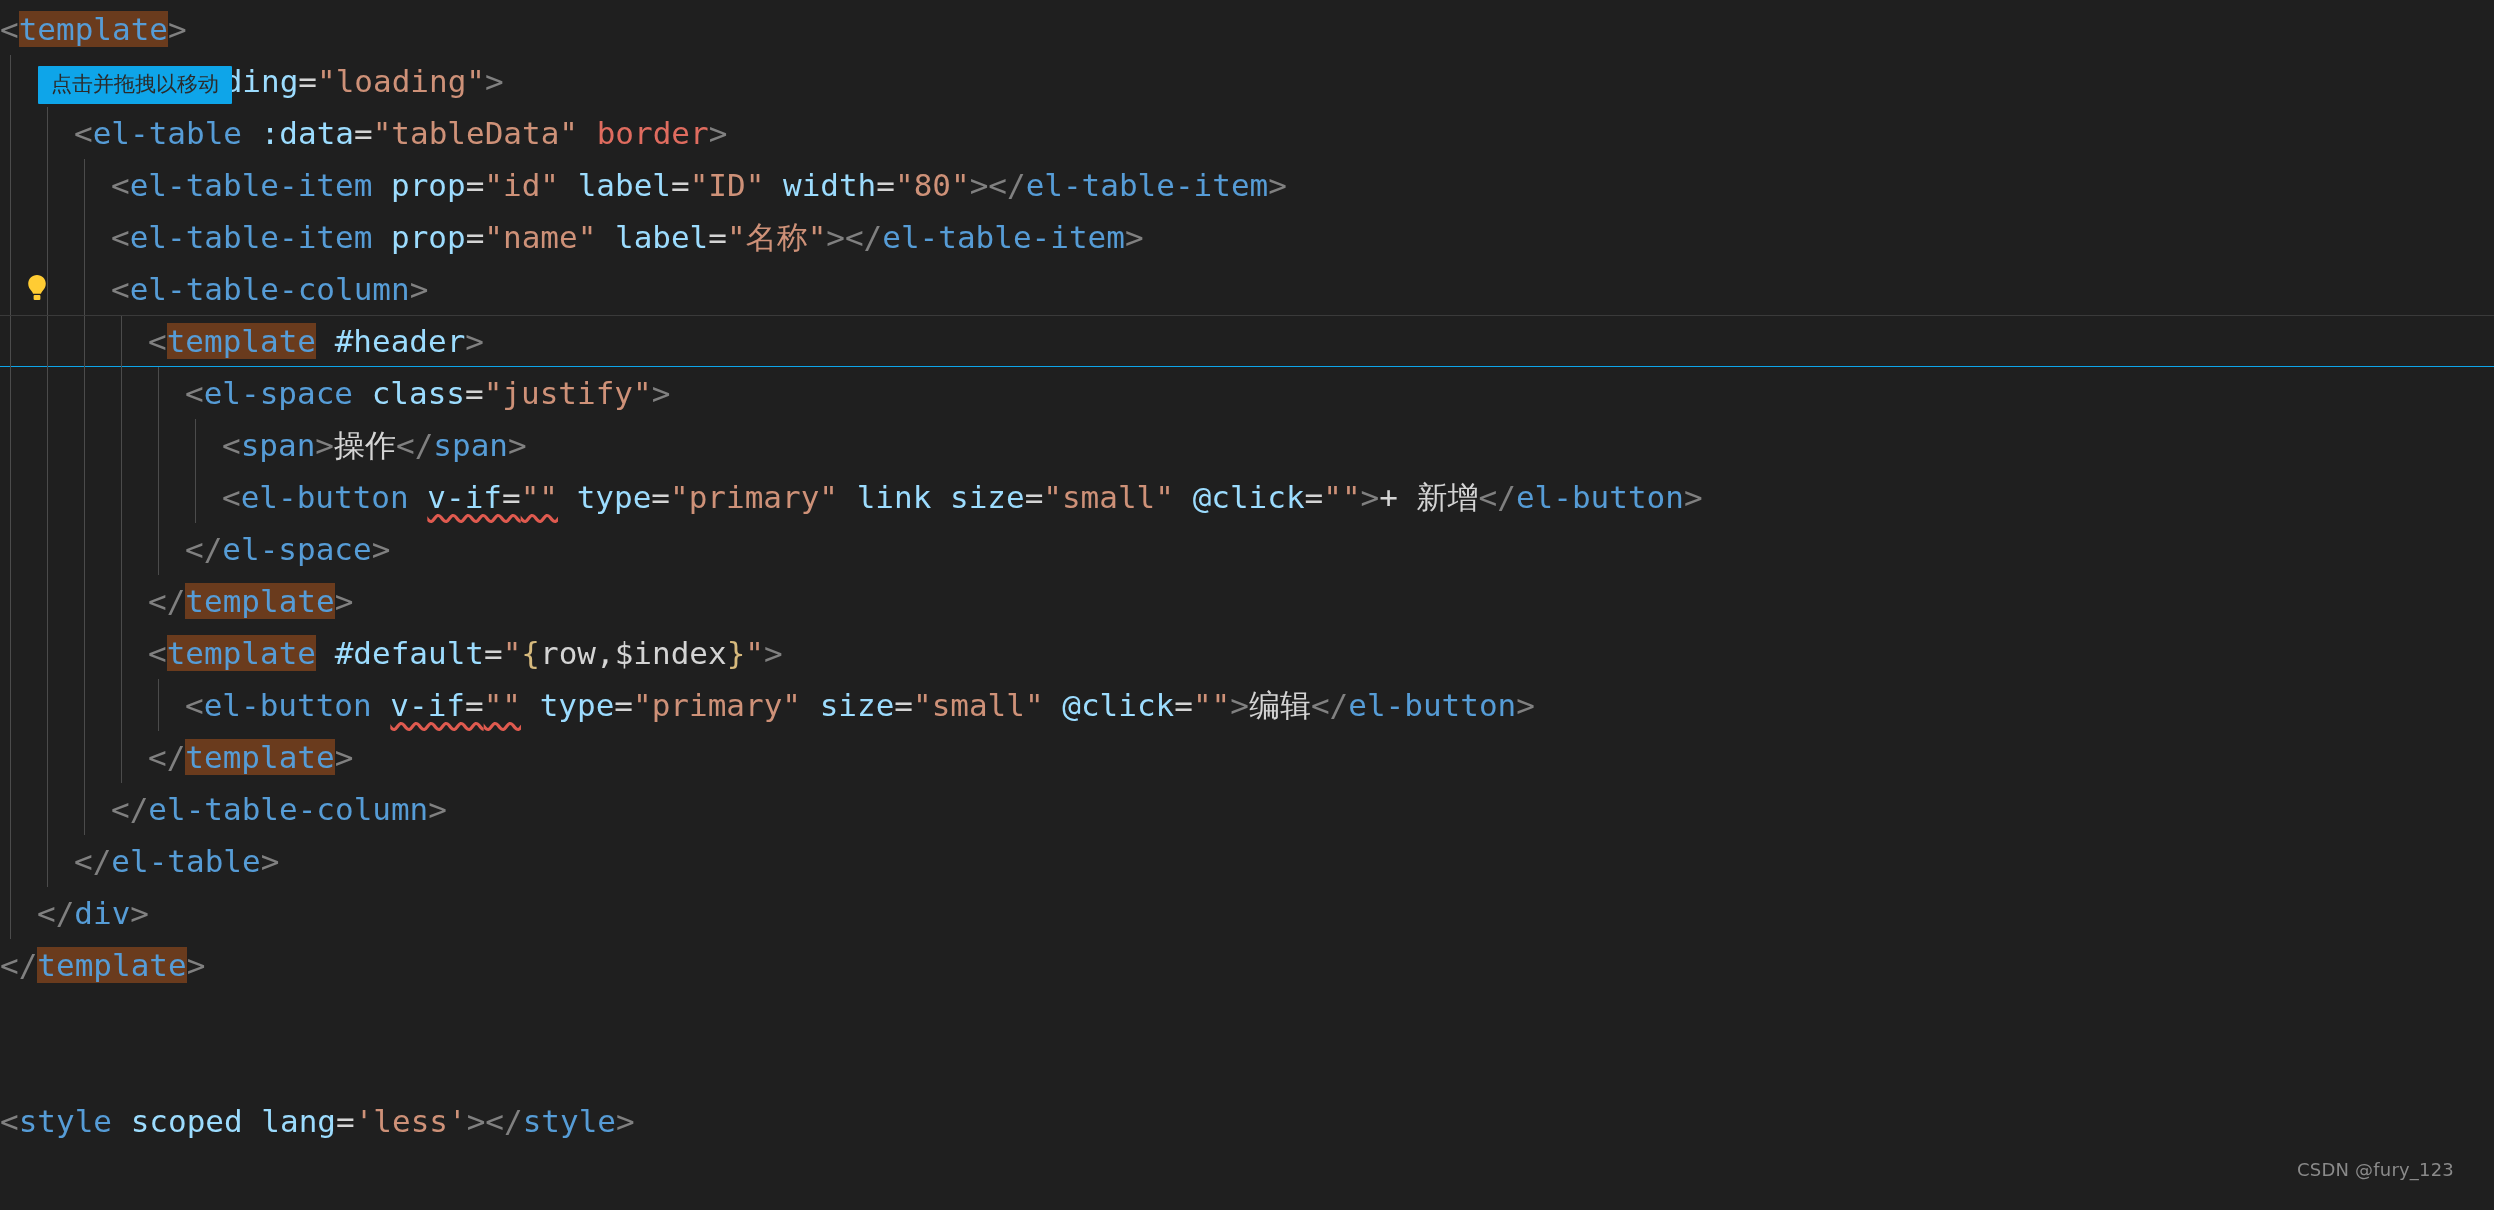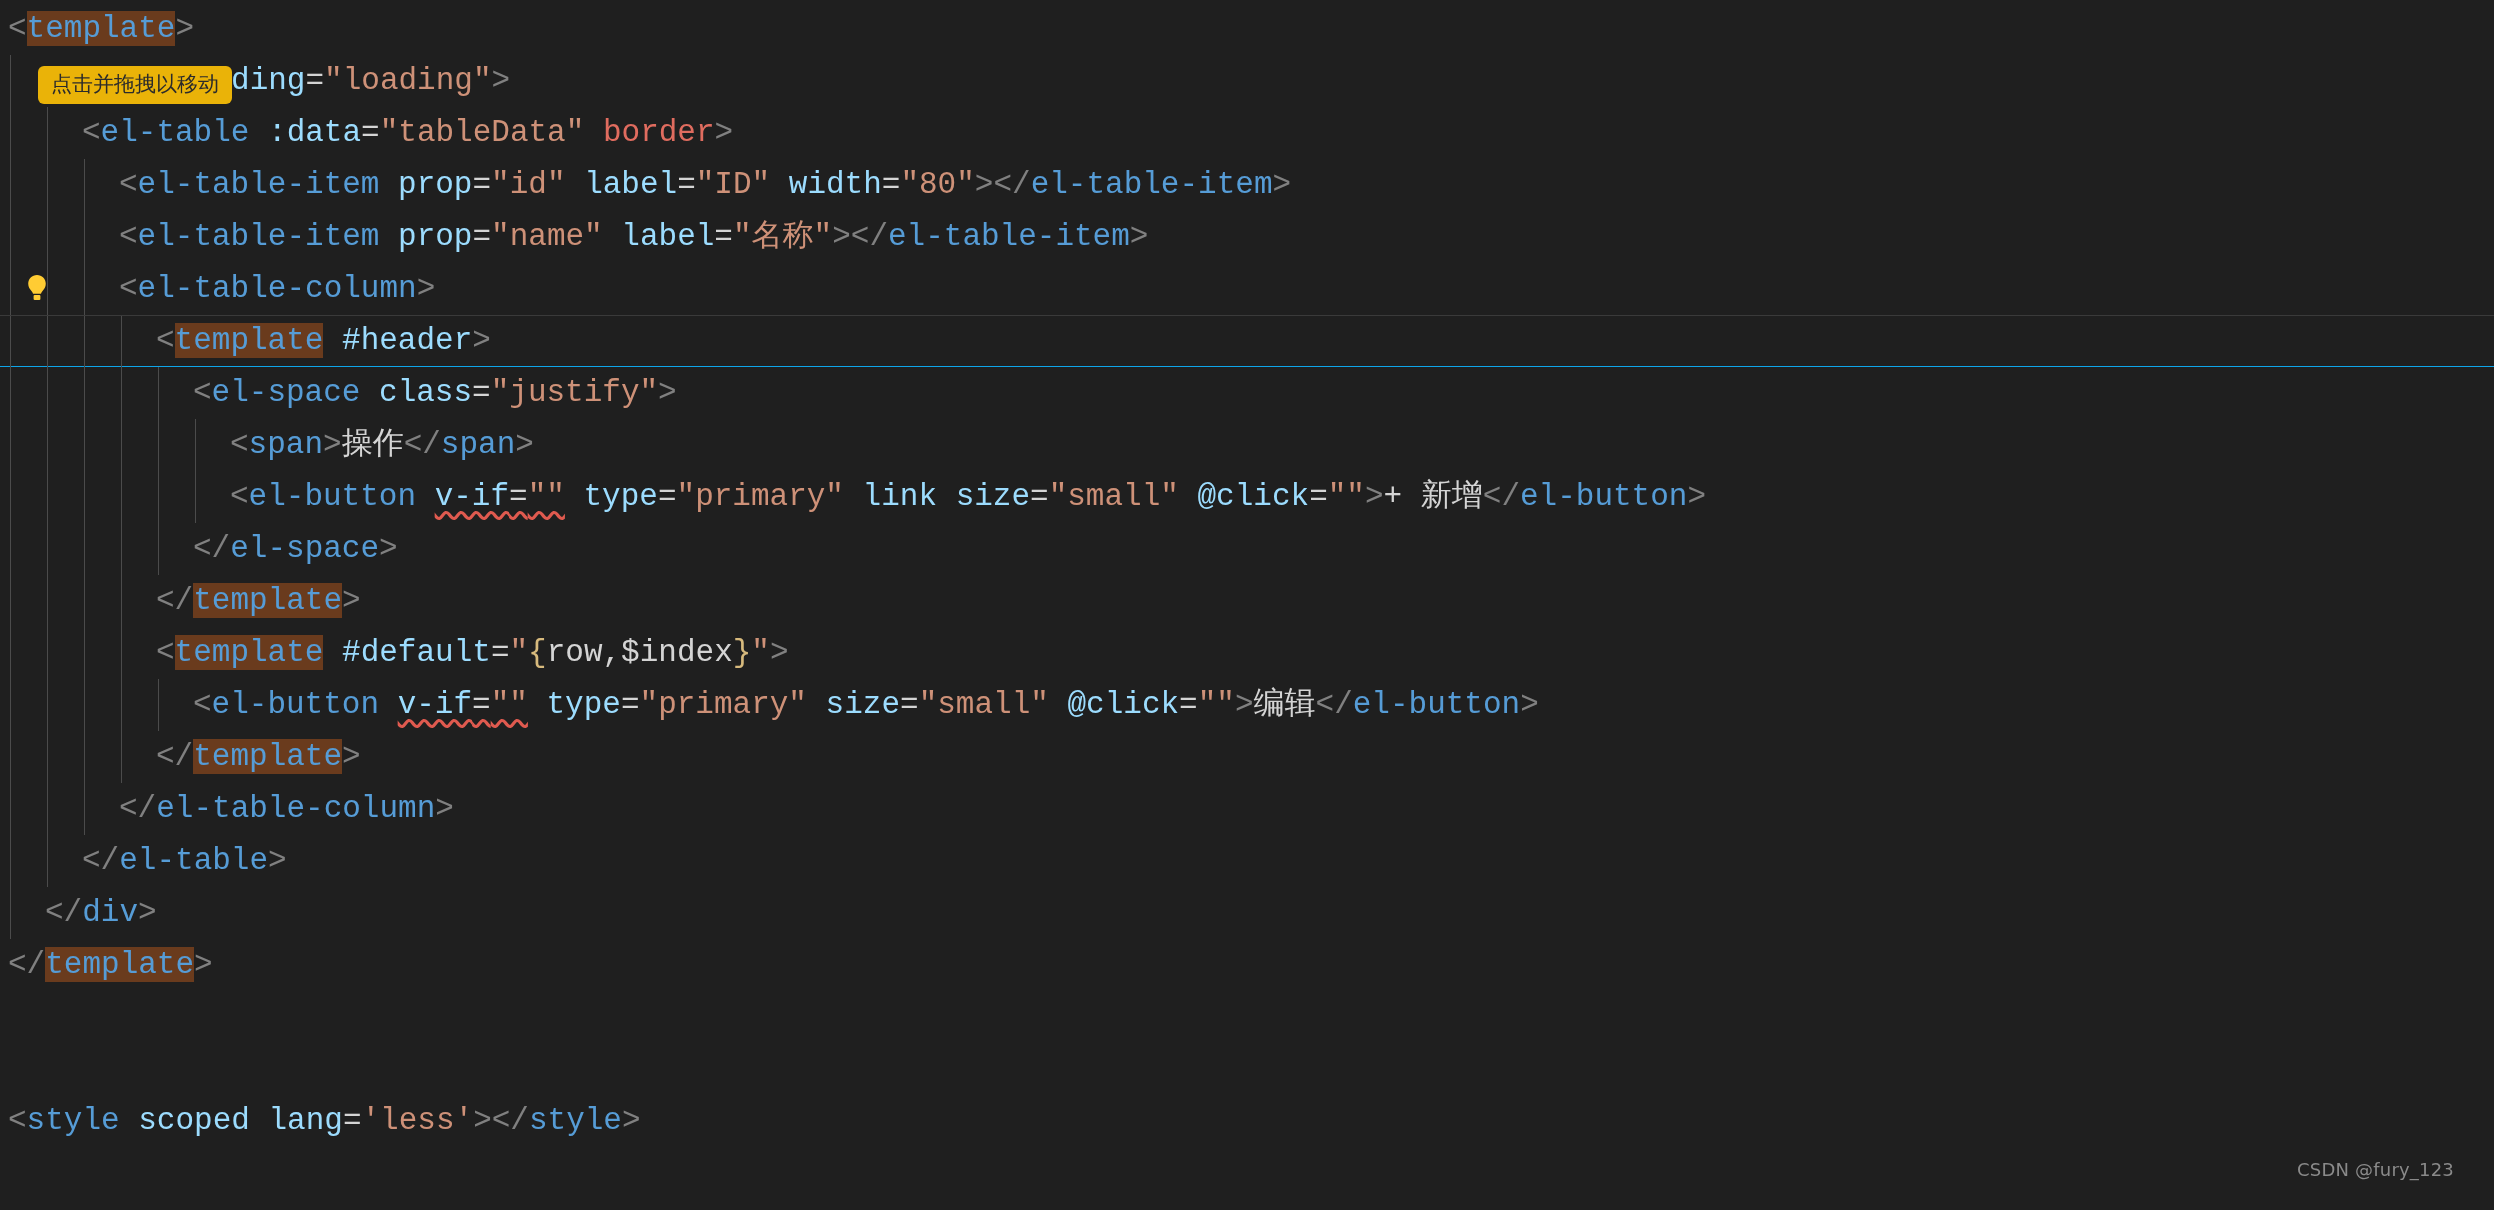--- a/index.html
+++ b/index.html
@@ -50,22 +50,21 @@
     top: 0;
     width: 2494px;
     white-space: pre;
     padding-top: 3px;
   }
   .line {
     position: relative;
     height: 52px;
     line-height: 52px;
     white-space: pre;
-    padding-left: 8px;
-    font-family: Liberation Mono, monospace;
+    padding-left: 0;
   }
   .line.current {
     border-top: 1px solid #3a3a3a;
     border-bottom: 1px solid #0ea5e9;
     height: 50px;
     line-height: 50px;
   }
 
   
   .iguide {
@@ -90,29 +89,29 @@
     text-decoration: underline wavy #e05a4f;
     text-decoration-skip-ink: none;
     text-underline-offset: 6px;
   }
 
   
   .drag-tip {
     position: absolute;
     left: 38px;
     top: 66px;
-    background: #eab308;
+    background: #0ea5e9;
     color: #2b2b2b;
     font-family: "DejaVu Sans", "Liberation Sans", sans-serif;
     font-size: 21px;
     line-height: 21px;
     padding: 8px 13px 9px 13px;
     white-space: nowrap;
     z-index: 40;
-    border-radius: 6px;
+    border-radius: 1px;
   }
 
   
   .watermark {
     position: absolute;
     right: 40px;
     bottom: 14px;
     color: #8a8a8a;
     font-family: "DejaVu Sans", "Liberation Sans", sans-serif;
     font-size: 18px;

